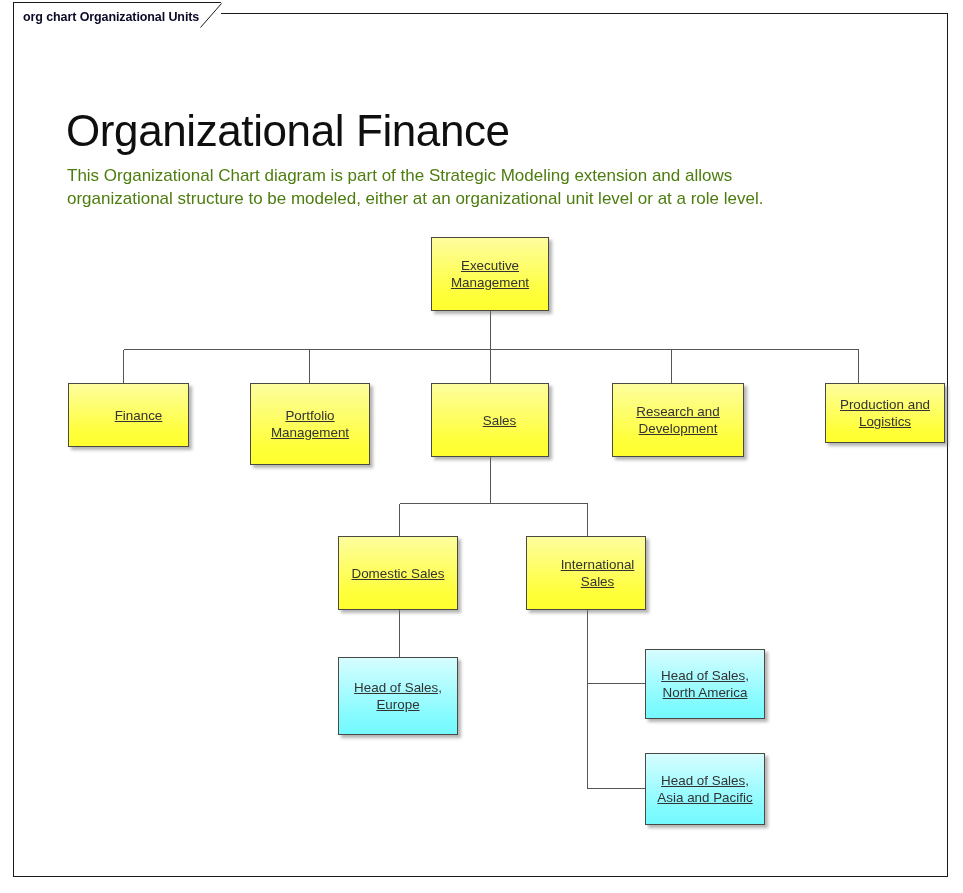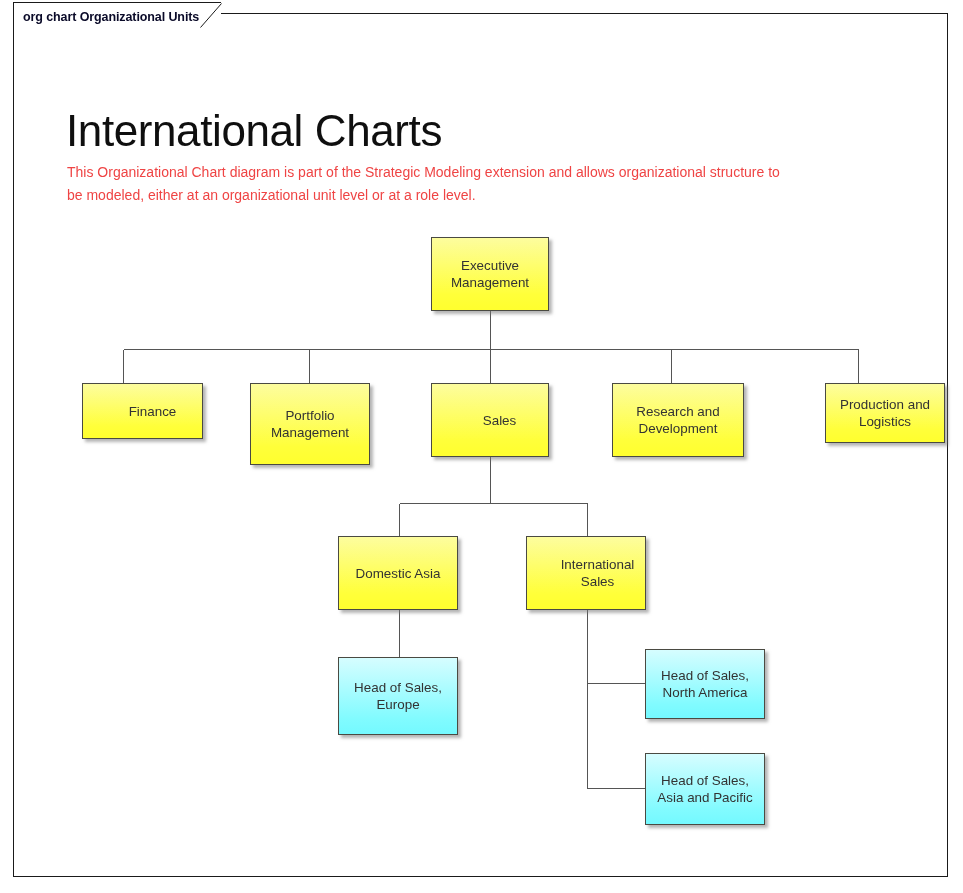--- a/index.html
+++ b/index.html
@@ -76,22 +76,22 @@
     color: #0f0f0f;
     letter-spacing: -0.4px;
     line-height: 1.1;
     white-space: nowrap;
   }
   #page-description {
     position: absolute;
     left: 53px;
     top: 133px;
     width: 730px;
-    font-size: 14px;
-    color: #ef4444;
+    font-size: 17px;
+    color: #4d7c0f;
     line-height: 23px;
   }
 
   
   #chart-canvas {
     position: absolute;
     left: 0;
     top: 0;
     width: 935px;
     height: 864px;
@@ -122,20 +122,21 @@
   }
   .node.unit {
     background: linear-gradient(to bottom, #fdfd9e 0%, #ffff3a 78%, #ffff2e 100%);
   }
   .node.role {
     background: linear-gradient(to bottom, #d6fdff 0%, #81fbff 80%, #74f9ff 100%);
   }
   .node span {
     display: block;
     width: 100%;
+    text-decoration: underline;
   }
 </style>
 </head>
 <body>
 
 <div id="diagram-frame">
 
   <div id="chart-canvas">
 
     <svg id="connector-layer" viewBox="0 0 935 864" width="935" height="864" xmlns="http://www.w3.org/2000/svg">
@@ -158,54 +159,54 @@
 
         <path d="M 573.5 596 L 573.5 774.5"></path>
         <path d="M 573.5 669.5 L 631 669.5"></path>
         <path d="M 573.5 774.5 L 631 774.5"></path>
       </g>
     </svg>
 
     <div class="node unit" style="left: 417px; top: 223px; width: 118px; height: 74px;">
       <span>Executive Management</span>
     </div>
-    <div class="node unit" style="left: 68px; top: 369px; width: 121px; height: 56px; padding-left: 25px;">
+    <div class="node unit" style="left: 54px; top: 369px; width: 121px; height: 64px; padding-left: 25px;">
       <span>Finance</span>
     </div>
     <div class="node unit" style="left: 236px; top: 369px; width: 120px; height: 82px;">
       <span>Portfolio Management</span>
     </div>
     <div class="node unit" style="left: 417px; top: 369px; width: 118px; height: 74px; padding-left: 24px;">
       <span>Sales</span>
     </div>
     <div class="node unit" style="left: 598px; top: 369px; width: 132px; height: 74px;">
       <span>Research and Development</span>
     </div>
     <div class="node unit" style="left: 779px; top: 369px; width: 120px; height: 60px; margin-left: 32px;">
       <span>Production and Logistics</span>
     </div>
     <div class="node unit" style="left: 324px; top: 522px; width: 120px; height: 74px;">
-      <span>Domestic Asia</span>
+      <span>Domestic Sales</span>
     </div>
     <div class="node unit" style="left: 512px; top: 522px; width: 120px; height: 74px; padding-left: 28px;">
       <span>International Sales</span>
     </div>
     <div class="node role" style="left: 324px; top: 643px; width: 120px; height: 78px;">
       <span>Head of Sales, Europe</span>
     </div>
     <div class="node role" style="left: 631px; top: 635px; width: 120px; height: 70px;">
       <span>Head of Sales, North America</span>
     </div>
     <div class="node role" style="left: 631px; top: 739px; width: 120px; height: 72px; text-align: center;">
       <span>Head of Sales, Asia and Pacific</span>
     </div>
 
   </div>
 
-  <h1 id="page-title">International Charts</h1>
+  <h1 id="page-title">Organizational Finance</h1>
   <p id="page-description">This Organizational Chart diagram is part of the Strategic Modeling extension and allows organizational structure to be modeled, either at an organizational unit level or at a role level.</p>
 
 </div>
 
 <div id="diagram-tab">
   <div class="tab-body">
     <span class="tab-label">org chart Organizational Units</span>
     <span class="tab-slant">
       <svg width="22" height="25" viewBox="0 0 22 25" xmlns="http://www.w3.org/2000/svg">
         <path d="M 0.5 24.5 L 21.5 0.5" stroke="#1a1a1a" stroke-width="1" fill="none"></path>

